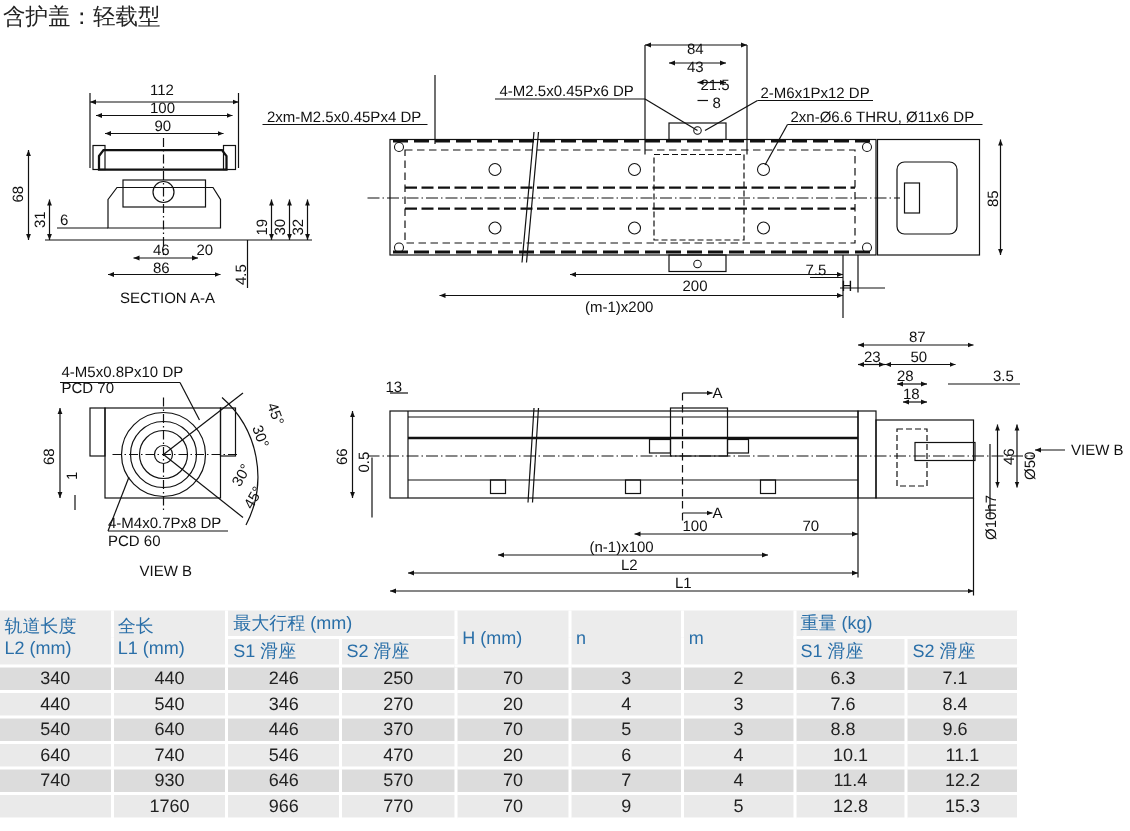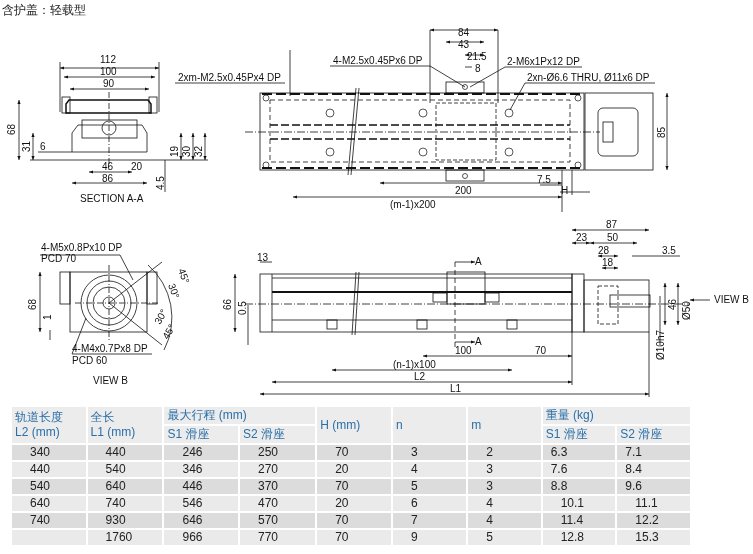--- a/index.html
+++ b/index.html
@@ -1,22 +1,22 @@
 <!DOCTYPE html>
 <html><head>
 <meta charset="utf-8">
 <style>
   html,body{margin:0;padding:0;background:#fff;}
   body{width:753px;height:554px;position:relative;overflow:hidden;font-family:"DejaVu Sans","Liberation Sans",sans-serif;color:#111;}
-  .title{position:absolute;left:2px;top:2px;font-size:12px;color:#222;}
+  .title{position:absolute;left:2px;top:2px;font-size:15px;color:#222;}
   svg.drw{position:absolute;left:0;top:0;}
   svg text{font-family:"Liberation Sans","DejaVu Sans",sans-serif;font-size:10px;fill:#111;}
-  .tbl{position:absolute;left:12px;top:407px;width:680px;border-collapse:collapse;font-family:"Liberation Sans","DejaVu Sans",sans-serif;font-size:12px;}
+  .tbl{position:absolute;left:0;top:407px;width:680px;border-collapse:collapse;font-family:"Liberation Sans","DejaVu Sans",sans-serif;font-size:12px;}
   .tbl th{font-weight:normal;color:#2a6fa8;text-align:left;background:#ececec;padding:1px 3px;border-right:2px solid #fff;border-bottom:2px solid #fff;vertical-align:middle;line-height:15px;}
-  .tbl td{color:#222;padding:0 18px;height:15px;border-right:2px solid #fff;border-bottom:2px solid #fff;line-height:15px;}
+  .tbl td{color:#222;padding:0 18px;height:15px;border-right:2px solid #fff;border-bottom:2px solid #fff;line-height:15px;text-align:center;}
   .tbl tr.odd td{background:#dcdcdc;}
   .tbl tr.even td{background:#eaeaea;}
   .tbl td.w{padding-left:8px;}
 </style>
 </head>
 <body>
 
 <div class="title">含护盖：轻载型</div>
 
 <svg class="drw" width="753" height="405" viewBox="0 0 753 405" stroke="#111" fill="none" stroke-width="0.8">

